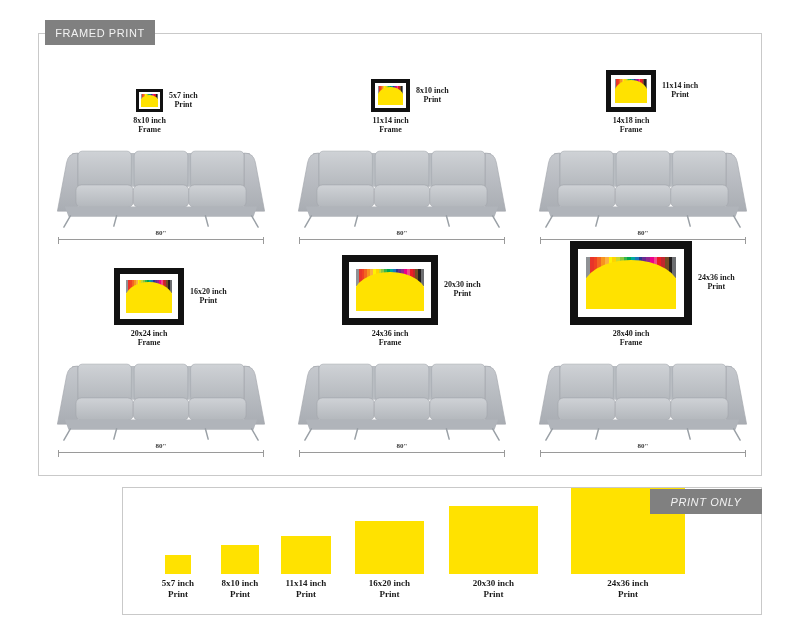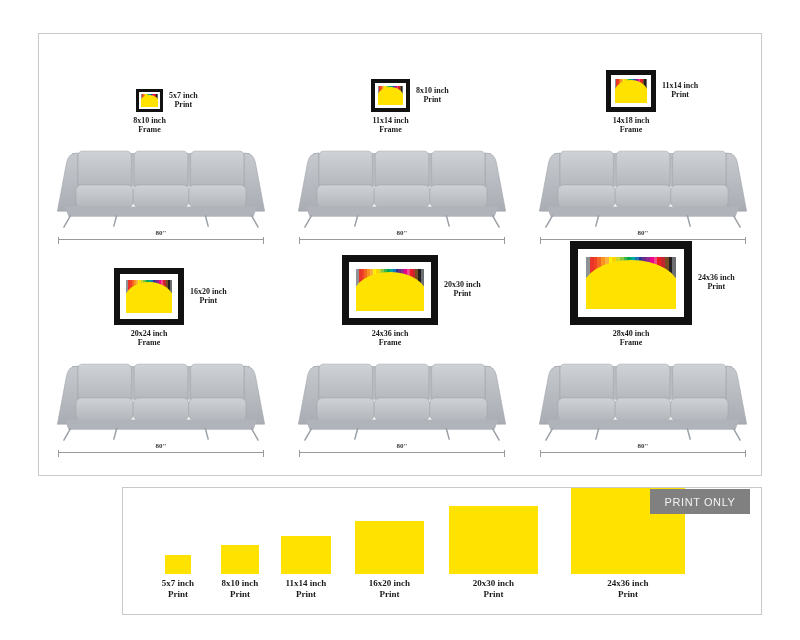--- a/index.html
+++ b/index.html
@@ -18,21 +18,21 @@
   #framed-panel{left:38px;top:33px;width:724px;height:443px;}
   #printonly-panel{left:122px;top:487px;width:640px;height:128px;}
 
   .tab{
     position:absolute;background:#808080;color:#f2f2f2;
     font-family:"Liberation Sans", sans-serif;
     letter-spacing:.6px;display:flex;align-items:center;justify-content:center;
     box-sizing:border-box;
   }
   #tab-framed{left:45px;top:20px;width:110px;height:25px;font-size:11px;}
-  #tab-printonly{left:650px;top:489px;width:100px;height:25px;font-size:11px;}
+  #tab-printonly{left:650px;top:489px;width:112px;height:25px;font-size:11px;font-style:italic;}
 
   
   .frow{position:absolute;left:0;width:724px;height:220px;}
   #frow-1{top:0px;}
   #frow-2{top:213px;}
   .fcell{position:absolute;top:0;width:241px;height:220px;}
   .fcell.c0{left:1px;}
   .fcell.c1{left:242px;}
   .fcell.c2{left:483px;}
 
@@ -1063,20 +1063,21 @@
           </div>
           <div class="dim" style="left: 18px; top: 196px; width: 206px;">
             <div class="line"></div>
             <div class="cap l"></div>
             <div class="cap r"></div>
             <div class="dtxt"><span>80"</span></div>
           </div>
         </div>
       </div>
   </div>
+  <div class="tab" id="tab-framed">FRAMED PRINT</div>
 
   <div class="panel" id="printonly-panel">
       <div class="po-item" style="left: 42px; top: 67px; width: 26px; height: 19px;">
         <div class="po-art" style="width: 26px; height: 19px;">
           <div class="sky"></div>
           <div class="pencils">
             <div class="p"><i style="height: 40%; background: rgb(143, 146, 149);"></i><i style="top: 40%; height: 2px; background: rgb(242, 201, 160); clip-path: polygon(0px 0px, 100% 0px, 50% 100%);"></i></div>
             <div class="p"><i style="height: 45.656%; background: rgb(232, 52, 42);"></i><i style="top: 45.656%; height: 2px; background: rgb(242, 201, 160); clip-path: polygon(0px 0px, 100% 0px, 50% 100%);"></i></div>
             <div class="p"><i style="height: 50.7977%; background: rgb(239, 65, 35);"></i><i style="top: 50.7977%; height: 2px; background: rgb(242, 201, 160); clip-path: polygon(0px 0px, 100% 0px, 50% 100%);"></i></div>
             <div class="p"><i style="height: 55.4253%; background: rgb(242, 101, 34);"></i><i style="top: 55.4253%; height: 2px; background: rgb(242, 201, 160); clip-path: polygon(0px 0px, 100% 0px, 50% 100%);"></i></div>

